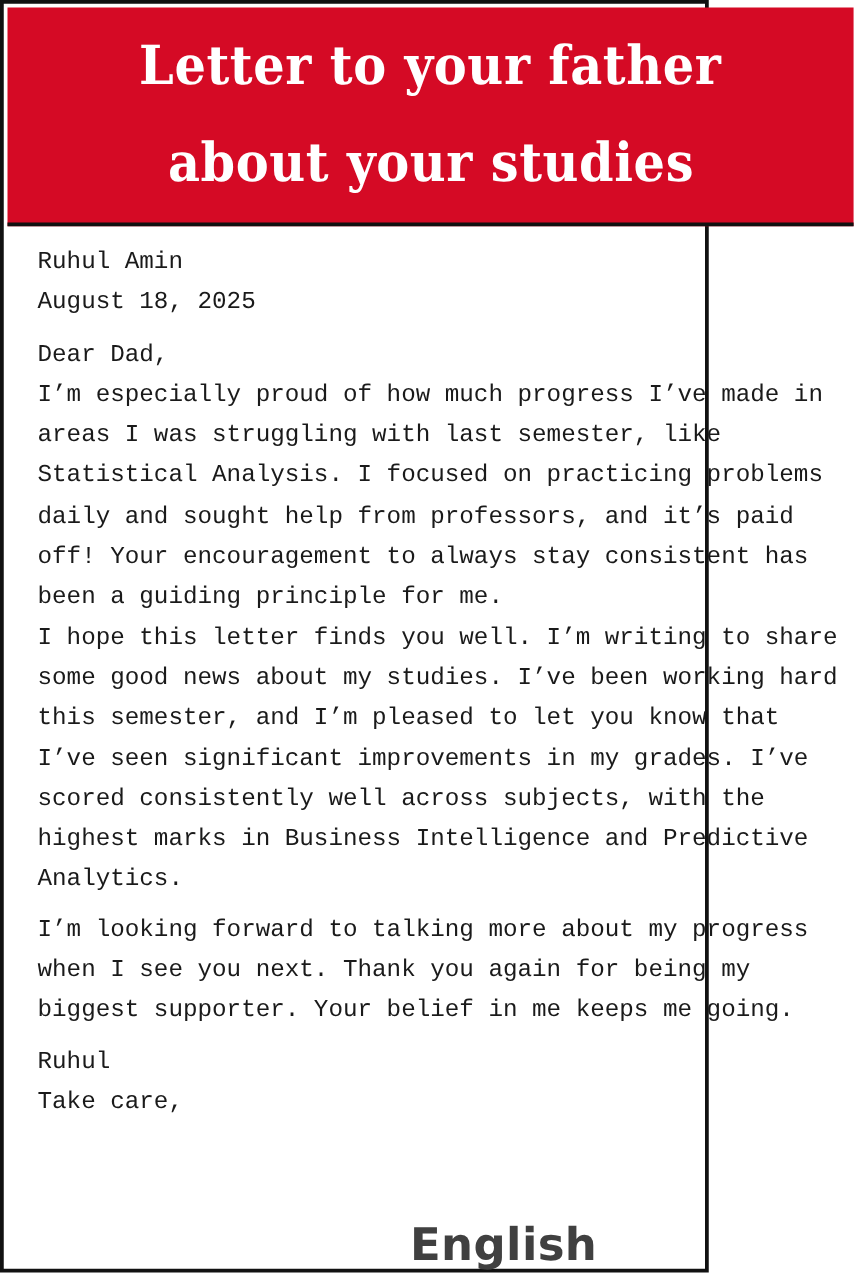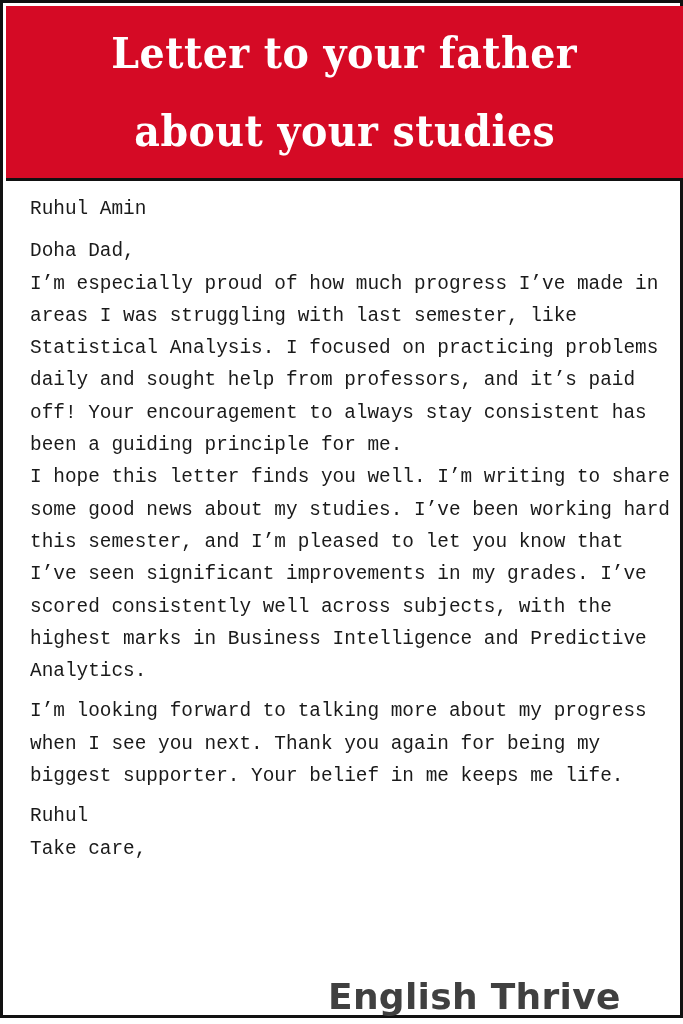--- a/index.html
+++ b/index.html
@@ -1,18 +1,18 @@
 <!DOCTYPE html>
 <html><head>
   <meta charset="utf-8">
   <style>
     html, body { margin: 0; padding: 0; background: #ffffff; }
     body { width: 683px; height: 1024px; overflow: hidden; position: relative; }
     .frame {
-      position: absolute; left: 0; top: 0; width: 683px; height: 1018px;
+      position: absolute; left: 0; top: 0; width: 567px; height: 1018px;
       box-sizing: border-box; border: 3px solid #111111; background: #ffffff;
     }
     .banner {
       position: absolute; left: 3px; top: 3px; width: 677px; height: 175px;
       background: #d50a25; border-bottom: 3px solid #111111; box-sizing: border-box;
       display: flex; flex-direction: column; align-items: center; justify-content: center;
     }
     .banner .line {
       color: #ffffff; font-family: "DejaVu Serif", serif; font-weight: bold;
       font-size: 43px; line-height: 78px; letter-spacing: 0.5px;
@@ -36,25 +36,26 @@
 <body>
 
 <div class="frame">
   <div class="banner">
     <div class="line">Letter to your father</div>
     <div class="line">about your studies</div>
   </div>
 
   <div class="content">
     <p>Ruhul Amin</p>
+    <p>August 18, 2025</p>
     <div class="gap-sm"></div>
-    <p>Doha Dad,</p>
+    <p>Dear Dad,</p>
     <p>I’m especially proud of how much progress I’ve made in areas I was struggling with last semester, like Statistical Analysis. I focused on practicing problems daily and sought help from professors, and it’s paid off! Your encouragement to always stay consistent has been a guiding principle for me.</p>
     <p>I hope this letter finds you well. I’m writing to share some good news about my studies. I’ve been working hard this semester, and I’m pleased to let you know that I’ve seen significant improvements in my grades. I’ve scored consistently well across subjects, with the highest marks in Business Intelligence and Predictive Analytics.</p>
     <div class="gap-md"></div>
-    <p>I’m looking forward to talking more about my progress when I see you next. Thank you again for being my biggest supporter. Your belief in me keeps me life.</p>
+    <p>I’m looking forward to talking more about my progress when I see you next. Thank you again for being my biggest supporter. Your belief in me keeps me going.</p>
     <div class="gap-md"></div>
     <p>Ruhul</p>
     <p>Take care,</p>
   </div>
 
   <div class="brand">English Thrive</div>
 </div>
 
 </body></html>

